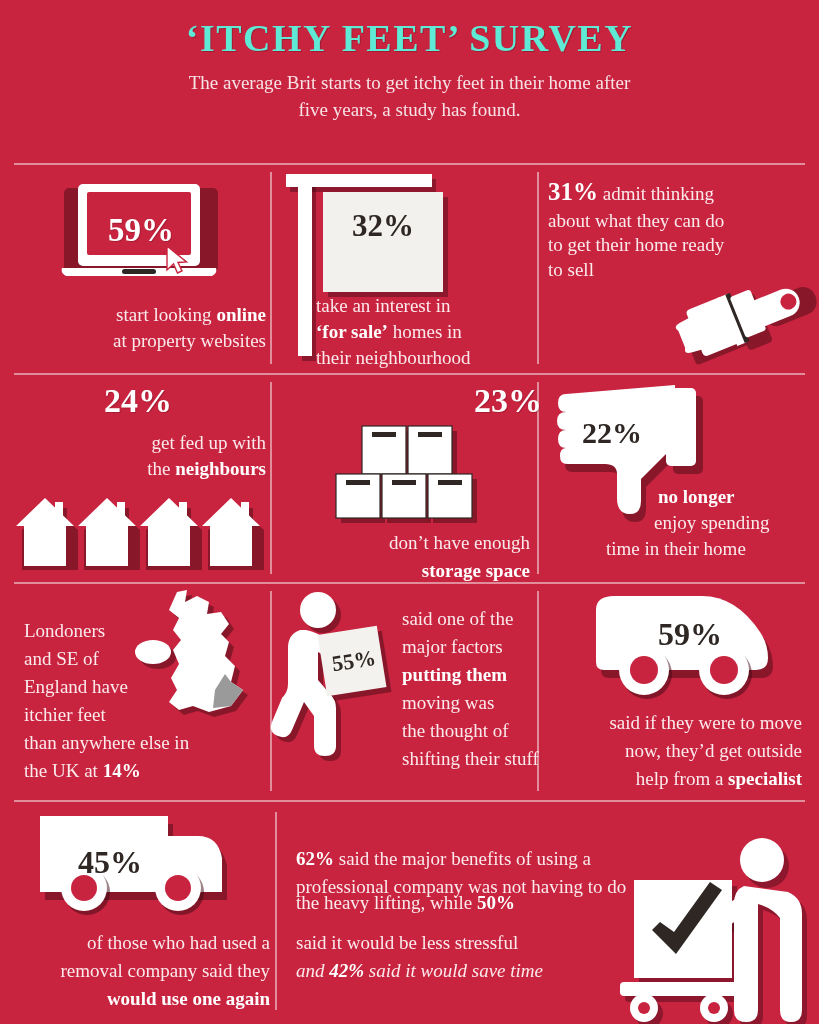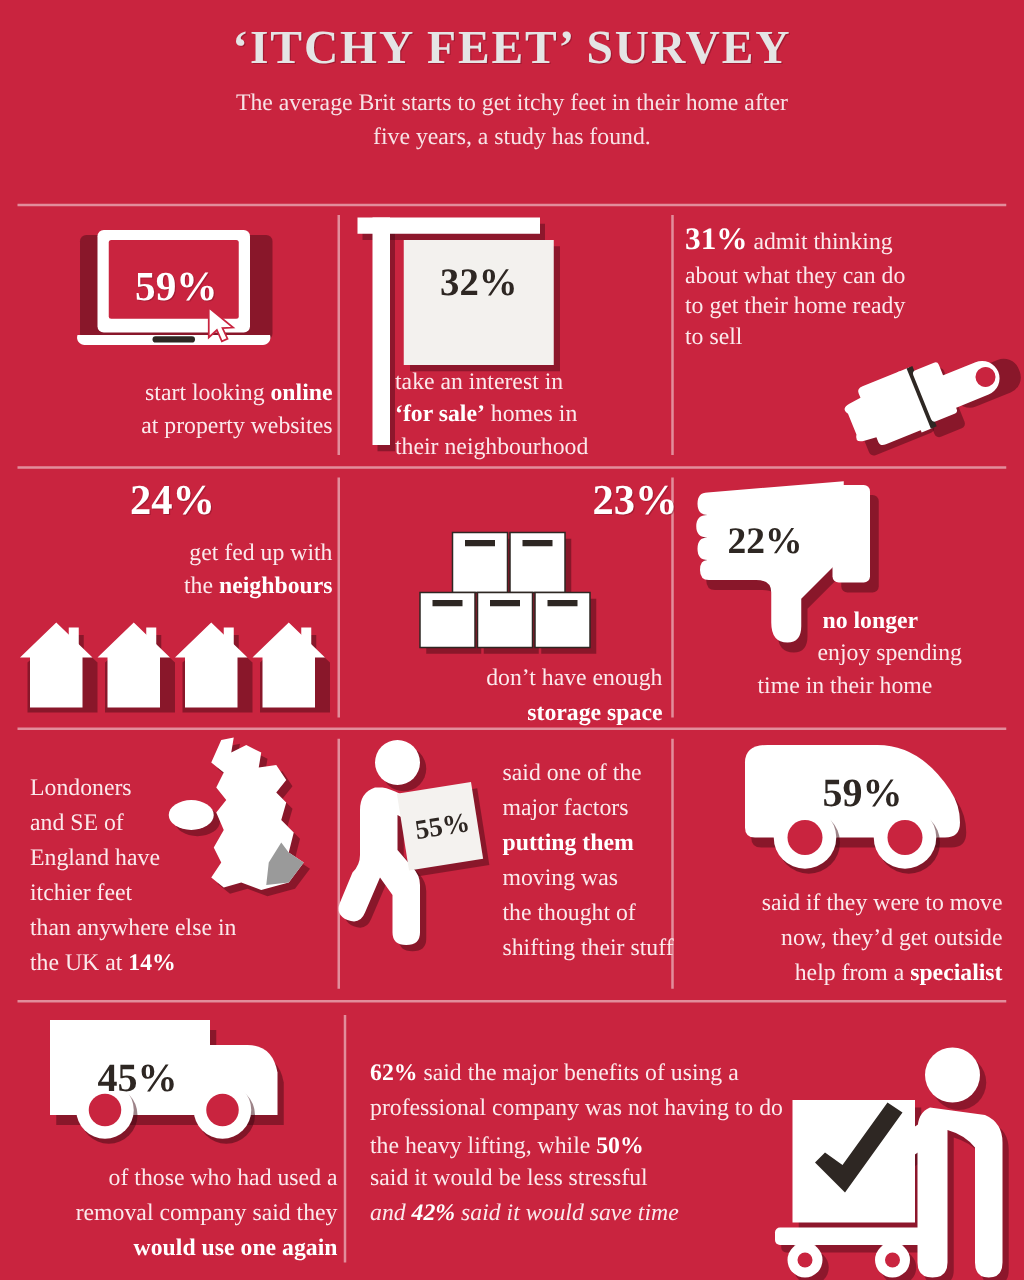--- a/index.html
+++ b/index.html
@@ -29,21 +29,21 @@
     width: 819px;
     text-align: center;
   }
   .title {
     margin: 0;
     padding-top: 16px;
     font-size: 38px;
     font-weight: bold;
     letter-spacing: 1.5px;
     font-family: "Liberation Serif", "DejaVu Serif", serif;
-    color: #e5e5e5;
+    color: #5eead4;
     text-shadow: 1px 1px 0 rgba(90,10,25,0.35);
   }
   .subtitle {
     margin: 10px auto 0;
     width: 470px;
     font-size: 19px;
     line-height: 1.42;
     color: #f7e2e6;
     font-family: "Liberation Serif", "DejaVu Serif", serif;
   }
@@ -382,21 +382,21 @@
         <circle cx="30" cy="170" r="14" fill="#ffffff"></circle>
           <circle cx="30" cy="170" r="6" fill="#c9243f"></circle>
         <circle cx="100" cy="170" r="14" fill="#ffffff"></circle>
           <circle cx="100" cy="170" r="6" fill="#c9243f"></circle>
       </svg>
     </div>
     <div class="txt" style="position:absolute; left:0; top:8px; width:430px;">
       <b>62%</b><span> said the major benefits of using a</span>
     </div>
     <div class="txt" style="position:absolute; left:0; top:36px; width:430px;">professional company was not having to do</div>
-    <div class="txt" style="position:absolute; left:0; top:66px; width:430px;">
+    <div class="txt" style="position:absolute; left:0; top:52px; width:430px;">
       <span>the heavy lifting, while </span><b>50%</b>
     </div>
     <div class="txt" style="position:absolute; left:0; top:92px; width:430px;">said it would be less stressful</div>
     <div class="txt" style="position:absolute; left:0; top:120px; width:430px;font-style:italic;">
       <span>and </span><b>42%</b><span> said it would save time</span>
     </div>
   </div>
 
 </div>
 

